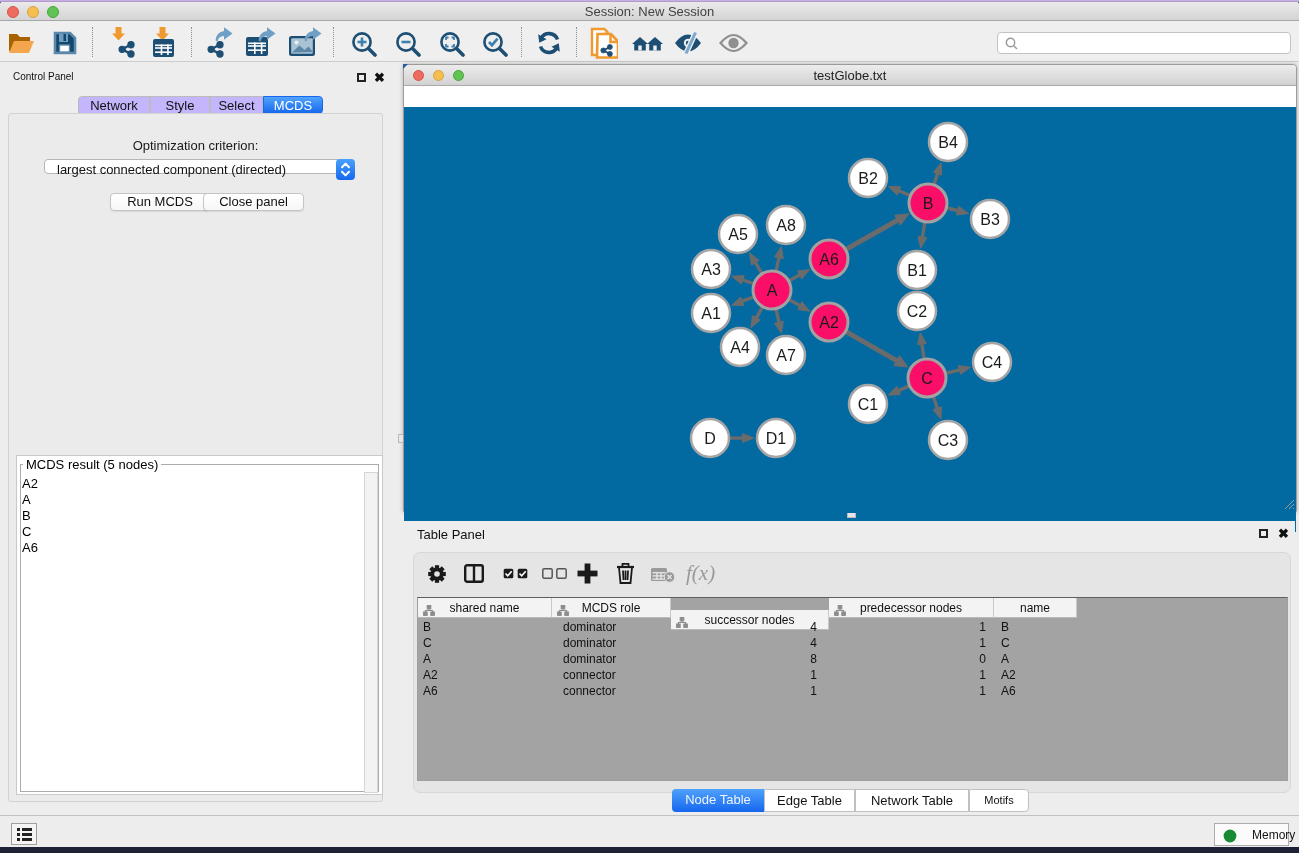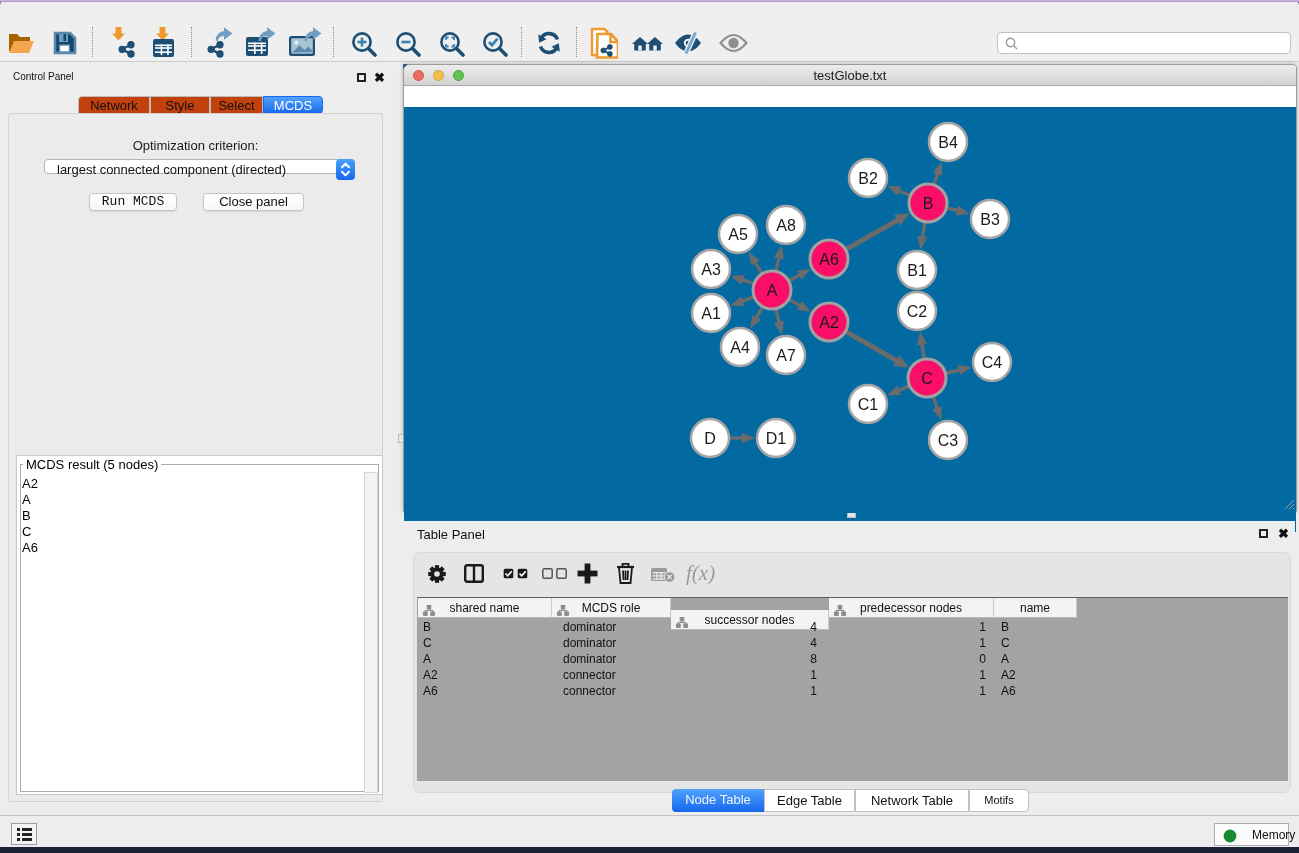--- a/index.html
+++ b/index.html
@@ -20,21 +20,21 @@
 .sep { position:absolute; top:5px; height:30px; width:0; border-left:1px dotted #8f8f8f; }
 .ticon { position:absolute; top:0; }
 #searchbox { position:absolute; left:997px; top:10px; width:294px; height:22px; background:#fff; border:1px solid #c3c3c3; border-radius:4px; }
 
 #cpanel { position:absolute; left:0; top:62px; width:390px; height:753px; background:#ededed; }
 #cpanel .hdr { position:absolute; left:13px; top:9px; font-size:10px; color:#111; }
 .sqbtn { position:absolute; width:9px; height:9px; border:2px solid #222; }
 .xbtn { position:absolute; font-size:13px; font-weight:bold; color:#111; line-height:11px; }
 
 .tabbar { position:absolute; height:18px; }
-.tab { position:absolute; top:0; height:18px; background:#c2410c; border:1px solid #bcbcbc; font-size:13px; color:#111;
+.tab { position:absolute; top:0; height:18px; background:#c4b5fd; border:1px solid #bcbcbc; font-size:13px; color:#111;
   text-align:center; line-height:17px; }
 .tab.first { border-radius:4px 0 0 0; }
 .tab.sel { background:linear-gradient(#51a3fc,#1669ef); color:#fff; border-color:#1669ef; border-radius:0 4px 4px 0; }
 #cp-inner { position:absolute; left:8px; top:51px; width:375px; height:689px; background:#ebebeb; border:1px solid #d2d2d2; border-radius:3px; }
 #optlabel { position:absolute; left:0; width:100%; top:24px; text-align:center; font-size:13px; color:#1a1a1a; }
 #dropdown { position:absolute; left:35px; top:45px; width:311px; height:15px; background:#fff; border:1px solid #b5b5b5; border-radius:4px; }
 #dropdown .txt { position:absolute; left:12px; top:2px; font-size:13px; color:#111; }
 #dropdown .step { position:absolute; right:-1px; top:-1px; width:19px; height:21px; border-radius:4px; background:linear-gradient(#4ba1fc,#1468ee); }
 .btn { position:absolute; background:linear-gradient(#ffffff,#f6f6f6); border:1px solid #c4c4c4; border-radius:4px;
   font-size:13px; color:#111; text-align:center; line-height:16px; height:18px; box-shadow:0 1px 1px rgba(0,0,0,0.08); }
@@ -64,20 +64,26 @@
 
 #statusbar { position:absolute; left:0; top:815px; width:1299px; height:31px; background:#ededed; border-top:1px solid #c2c2c2; }
 #listbtn { position:absolute; left:11px; top:7px; width:26px; height:22px; background:#f4f4f4; border:1px solid #9e9e9e; }
 #membtn { position:absolute; left:1214px; top:7px; width:75px; height:23px; background:#fbfbfb; border:1px solid #adadad; font-size:13px; color:#111; }
 </style>
 </head>
 <body>
 <div id="desktop-top"></div>
 <div id="win">
 
+  <div id="titlebar">
+    <div class="tl r" style="left:7px;"></div>
+    <div class="tl y" style="left:27px;"></div>
+    <div class="tl g" style="left:47px;"></div>
+    <div class="title">Session: New Session</div>
+  </div>
 
   <div id="toolbar">
     <div id="tb-icons">
         <svg class="ticon" style="left:7px; top:9px;" width="29" height="24" viewBox="0 0 29 24">
 <path d="M2 3 h8 l3 3 h10 v5 h-21 z" fill="#a96200"></path>
 <rect x="2" y="6" width="21" height="14" fill="#a96200"></rect>
 <path d="M7 10 h20 l-5 12 h-20 z" fill="#f3a64e"></path>
 </svg>
 <svg class="ticon" style="left:53px; top:9px;" width="24" height="24" viewBox="0 0 24 24">
 <path d="M2 2 h15 l5 5 v15 h-20 z" fill="#13476b" stroke="#5c88ab" stroke-width="2.6"></path>
@@ -233,21 +239,21 @@
       <div id="optlabel">Optimization criterion:</div>
       <div id="dropdown">
         <div class="txt">largest connected component (directed)</div>
         <div class="step">
           <svg width="19" height="21" viewBox="0 0 19 21">
             <path d="M6 8.2 L9.5 4.6 L13 8.2" fill="none" stroke="#fff" stroke-width="2" stroke-linecap="round" stroke-linejoin="round"></path>
             <path d="M6 12.8 L9.5 16.4 L13 12.8" fill="none" stroke="#fff" stroke-width="2" stroke-linecap="round" stroke-linejoin="round"></path>
           </svg>
         </div>
       </div>
-      <div class="btn" style="left:80px; top:79px; width:88px;font-family:Liberation Mono, monospace;">Run MCDS</div>
+      <div class="btn" style="left:101px; top:79px; width:100px;">Run MCDS</div>
       <div class="btn" style="left:194px; top:79px; width:101px;">Close panel</div>
       <div id="resultbox">
         <div id="fieldset"></div>
         <div id="fieldlabel">MCDS result (5 nodes)</div>
         <div id="resultlist">A2<br>A<br>B<br>C<br>A6</div>
         <div id="resscroll"></div>
       </div>
     </div>
   </div>
 

